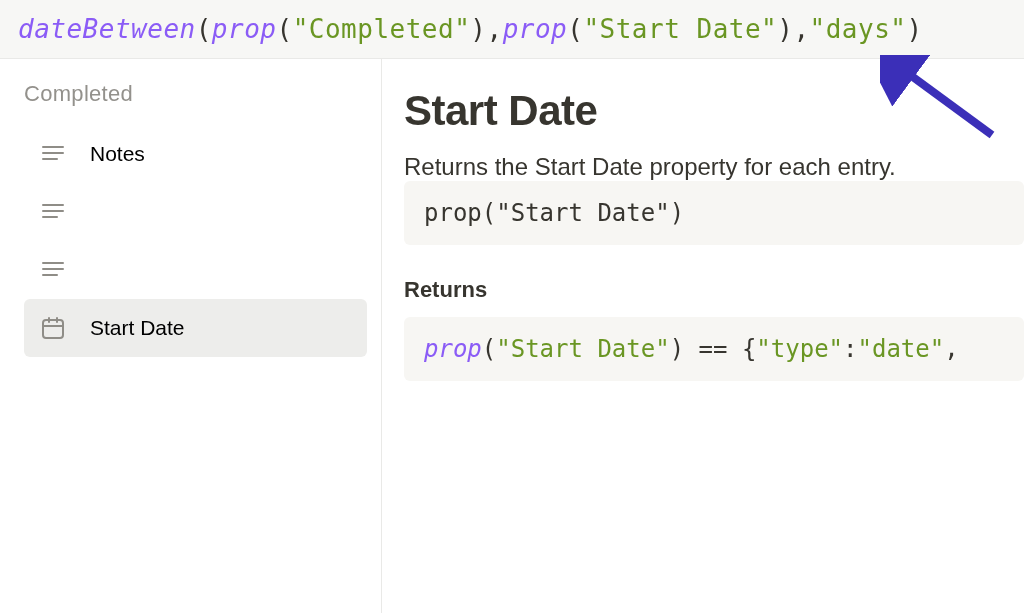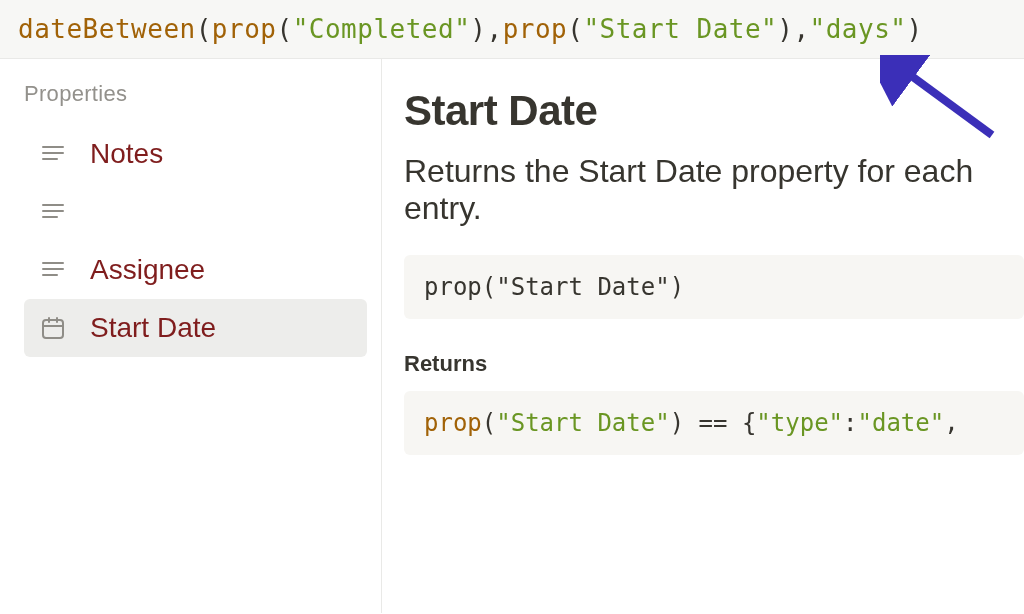--- a/index.html
+++ b/index.html
@@ -7,21 +7,21 @@
 
   .formula-bar {
     background: #f7f7f5;
     border-bottom: 1px solid #e9e9e7;
     padding: 14px 18px;
     font-family: ui-monospace, "SFMono-Regular", Menlo, Consolas, monospace;
     font-size: 26px;
     letter-spacing: 0.5px;
     white-space: nowrap;
   }
-  .tk-fn { color: #a16207; }
+  .tk-fn { color: #8b5cf6; font-style: italic; }
   .tk-pn { color: #37352f; }
   .tk-str { color: #6a9623; }
 
   .body-row { display: flex; height: calc(100% - 60px); position: relative; }
 
   .sidebar {
     width: 382px;
     border-right: 1px solid #e9e9e7;
     padding: 22px 14px 0 24px;
   }
@@ -32,22 +32,22 @@
     margin-bottom: 18px;
     letter-spacing: 0.3px;
   }
   .prop-list { list-style: none; }
   .prop-item {
     display: flex;
     align-items: center;
     height: 58px;
     padding: 0 10px 0 12px;
     border-radius: 6px;
-    font-size: 28px;
-    color: #7f1d1d;
+    font-size: 21px;
+    color: #000000;
     cursor: pointer;
   }
   .prop-item.selected { background: #ededeb; }
   .prop-icon {
     width: 34px; height: 34px;
     display: inline-flex;
     align-items: center;
     justify-content: center;
     margin-right: 20px;
     color: #8f8d87;
@@ -59,22 +59,21 @@
     padding: 28px 0 0 22px;
     overflow: hidden;
   }
   .detail-title {
     font-size: 42px;
     font-weight: 800;
     letter-spacing: -0.5px;
     margin-bottom: 18px;
   }
   .detail-desc {
-    font-size: 32px;
-    margin-bottom: 28px;
+    font-size: 24px;
   }
   .detail-subhead {
     font-size: 22px;
     font-weight: 700;
     margin-bottom: 14px;
   }
   .code-block {
     background: #f7f6f3;
     border-radius: 6px;
     padding: 18px 20px;
@@ -111,21 +110,21 @@
       <defs>
         <marker id="ah" viewBox="0 0 10 10" refX="2" refY="5" markerWidth="9" markerHeight="9" orient="auto-start-reverse">
           <path d="M 0 0 L 10 5 L 0 10 z" fill="#3b2fb8"></path>
         </marker>
       </defs>
       <line x1="112" y1="80" x2="22" y2="14" stroke="#3b2fb8" stroke-width="8" marker-end="url(#ah)"></line>
     </svg>
   </div>
 
   <aside class="sidebar">
-    <div class="sidebar-heading">Properties</div>
+    <div class="sidebar-heading">Completed</div>
     <ul class="prop-list" id="prop-list">
         <li class="prop-item">
           <span class="prop-icon">
             <svg width="26" height="26" viewBox="0 0 26 26" fill="none" stroke="#8f8d87" stroke-width="2" stroke-linecap="round">
               <line x1="3" y1="6" x2="23" y2="6"></line>
               <line x1="3" y1="12" x2="23" y2="12"></line>
               <line x1="3" y1="18" x2="17" y2="18"></line>
             </svg>
           </span>
           <span class="prop-label">Notes</span>
@@ -140,21 +139,20 @@
           </span>
         </li>
         <li class="prop-item">
           <span class="prop-icon">
             <svg width="26" height="26" viewBox="0 0 26 26" fill="none" stroke="#8f8d87" stroke-width="2" stroke-linecap="round">
               <line x1="3" y1="6" x2="23" y2="6"></line>
               <line x1="3" y1="12" x2="23" y2="12"></line>
               <line x1="3" y1="18" x2="17" y2="18"></line>
             </svg>
           </span>
-          <span class="prop-label">Assignee</span>
         </li>
         <li class="prop-item selected">
           <span class="prop-icon">
             <svg width="26" height="26" viewBox="0 0 26 26" fill="none" stroke="#8f8d87" stroke-width="2">
               <rect x="3" y="5" width="20" height="18" rx="3"></rect>
               <line x1="3" y1="11" x2="23" y2="11"></line>
               <line x1="9" y1="3" x2="9" y2="7" stroke-linecap="round"></line>
               <line x1="17" y1="3" x2="17" y2="7" stroke-linecap="round"></line>
             </svg>
           </span>

